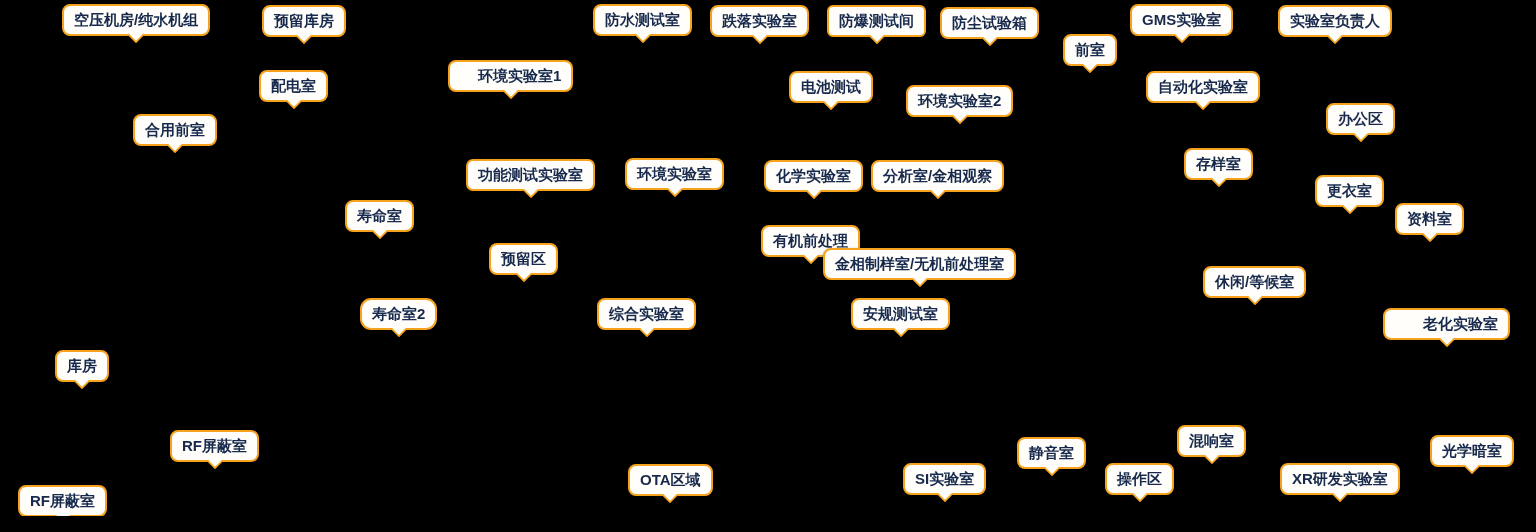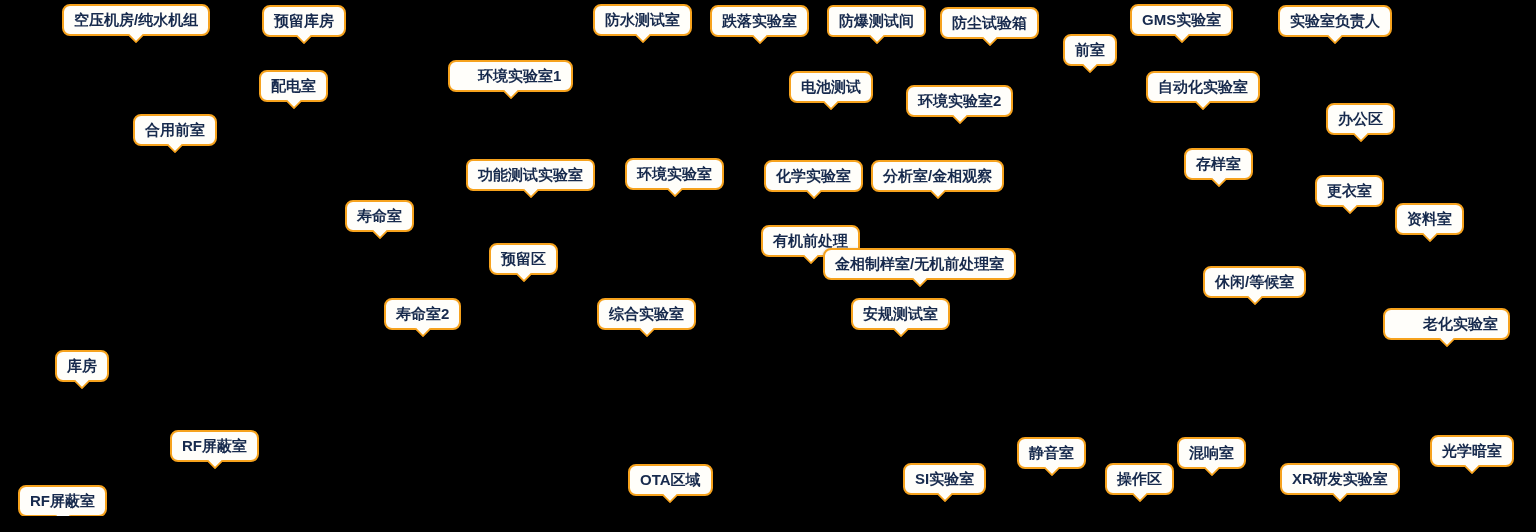--- a/index.html
+++ b/index.html
@@ -72,27 +72,27 @@
     <div class="bubble" style="left: 764px; top: 160px;">化学实验室</div>
     <div class="bubble" style="left: 871px; top: 160px;">分析室/金相观察</div>
     <div class="bubble" style="left: 1184px; top: 148px;">存样室</div>
     <div class="bubble" style="left: 1315px; top: 175px;">更衣室</div>
     <div class="bubble" style="left: 1395px; top: 203px;">资料室</div>
     <div class="bubble" style="left: 345px; top: 200px;">寿命室</div>
     <div class="bubble" style="left: 761px; top: 225px;">有机前处理</div>
     <div class="bubble" style="left: 823px; top: 248px;">金相制样室/无机前处理室</div>
     <div class="bubble" style="left: 1203px; top: 225px; margin-top: 41px;">休闲/等候室</div>
     <div class="bubble" style="left: 489px; top: 243px;">预留区</div>
-    <div class="bubble" style="left: 384px; top: 298px;">寿命室2</div>
+    <div class="bubble" style="left: 360px; top: 298px; border-radius: 11px;">寿命室2</div>
     <div class="bubble" style="left: 597px; top: 298px;">综合实验室</div>
     <div class="bubble" style="left: 851px; top: 298px;">安规测试室</div>
     <div class="bubble" style="left: 1383px; top: 308px; padding-left: 38px;">老化实验室</div>
     <div class="bubble" style="left: 55px; top: 350px;">库房</div>
     <div class="bubble" style="left: 170px; top: 430px;">RF屏蔽室</div>
     <div class="bubble" style="left: 628px; top: 464px;">OTA区域</div>
     <div class="bubble" style="left: 903px; top: 463px;">SI实验室</div>
     <div class="bubble" style="left: 1017px; top: 437px;">静音室</div>
     <div class="bubble" style="left: 1105px; top: 463px;">操作区</div>
-    <div class="bubble" style="left: 1177px; top: 437px;">混响室</div>
+    <div class="bubble" style="left: 1177px; top: 425px;">混响室</div>
     <div class="bubble" style="left: 1280px; top: 463px;">XR研发实验室</div>
     <div class="bubble" style="left: 1430px; top: 435px;">光学暗室</div>
     <div class="bubble" style="left: 18px; top: 485px;">RF屏蔽室</div>
   </div>
 
 </body></html>

